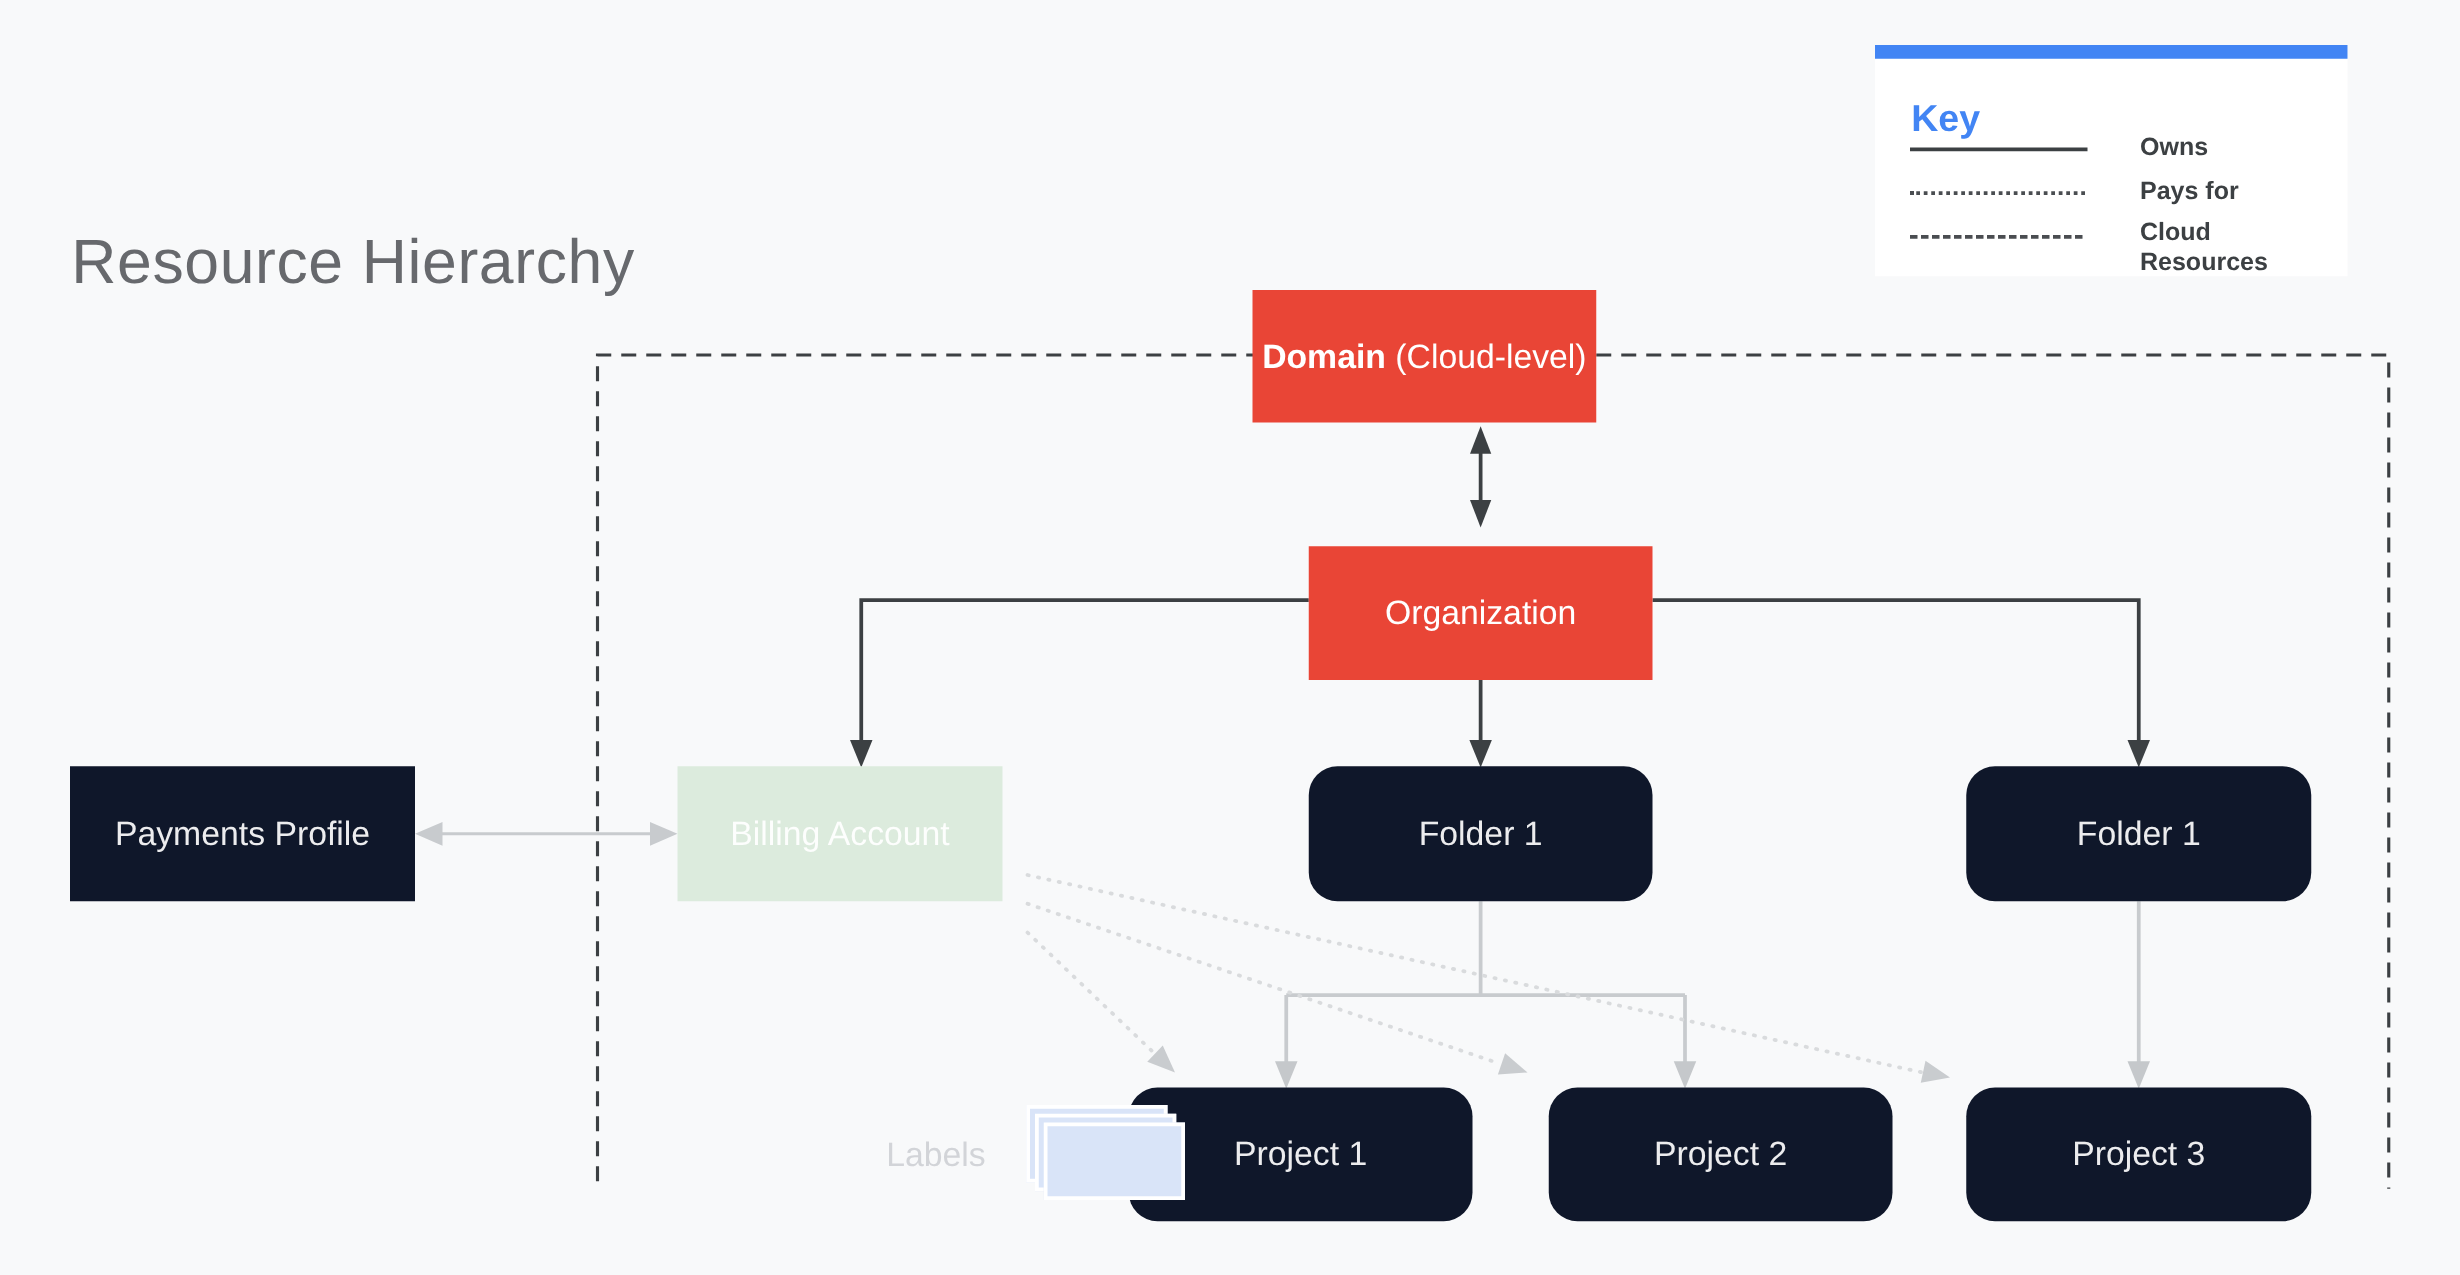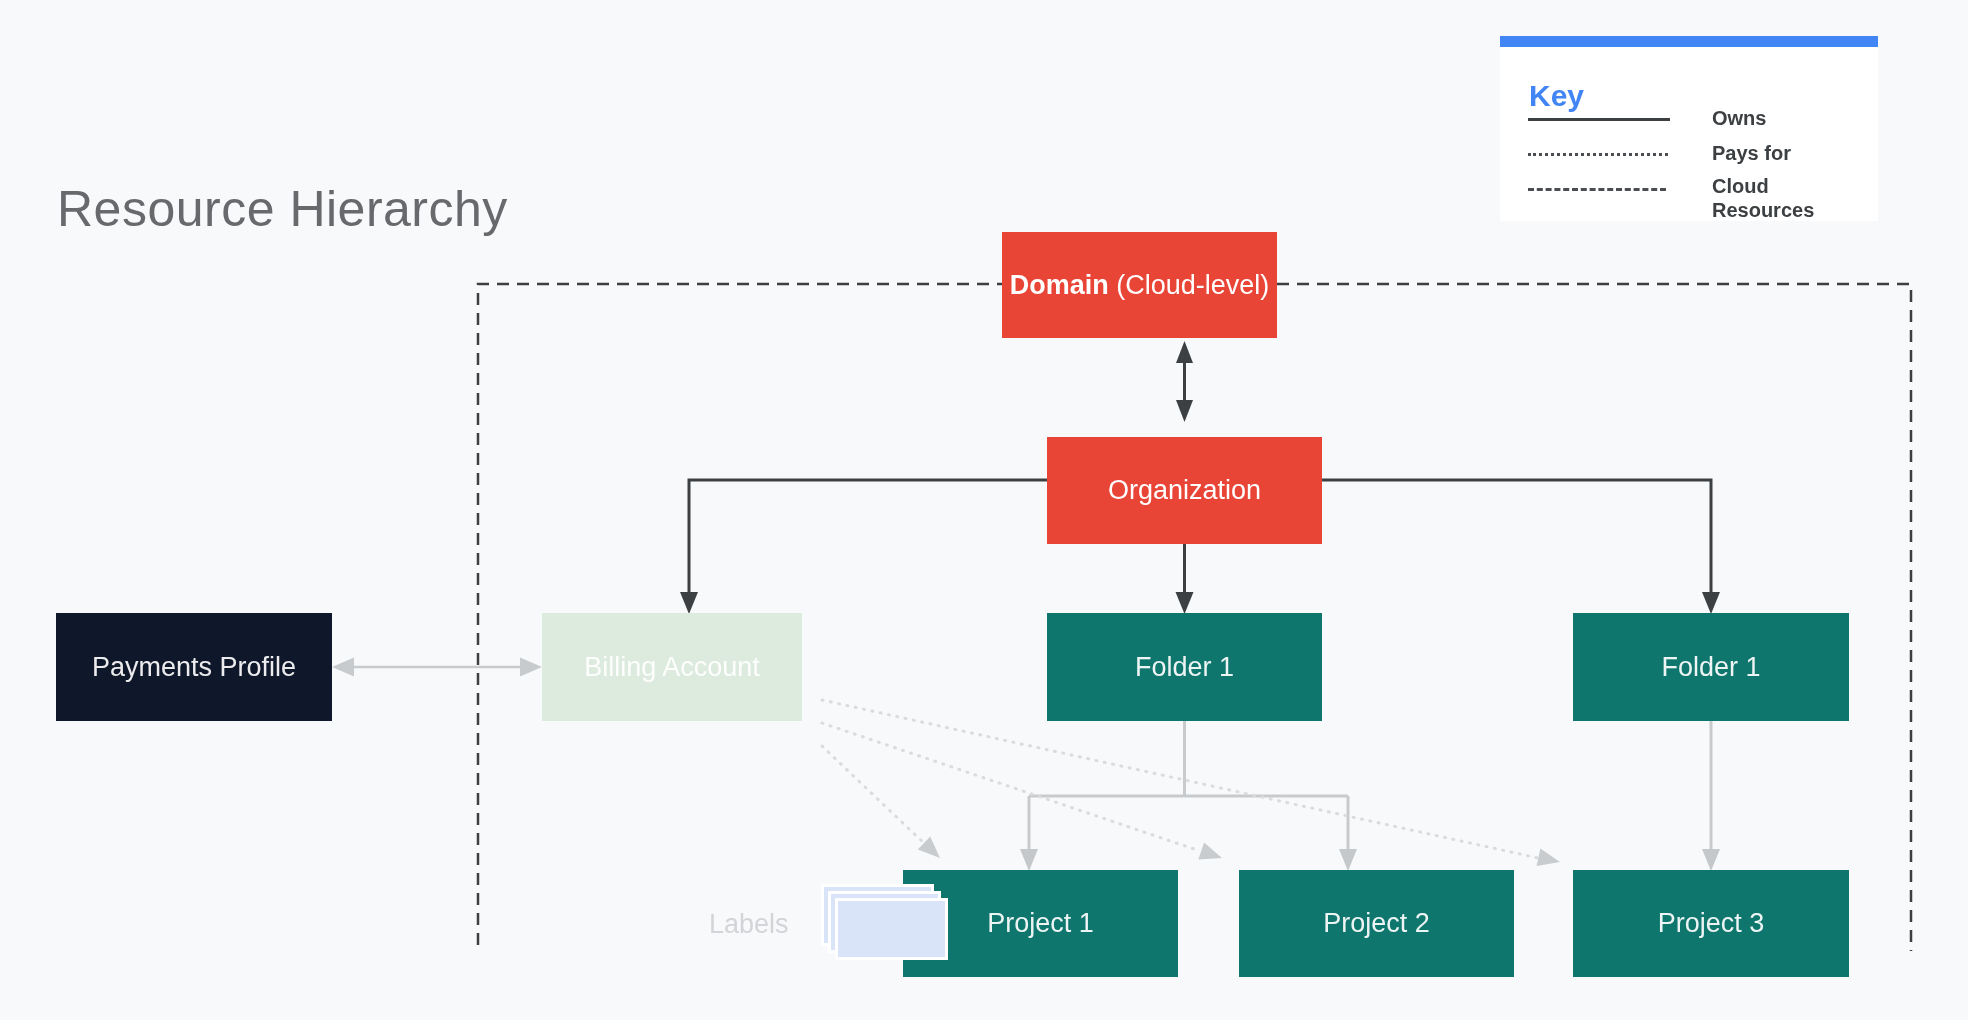--- a/index.html
+++ b/index.html
@@ -5,21 +5,21 @@
   html,body{margin:0;padding:0;background:#f8f9fa;font-family:"Liberation Sans",sans-serif;}
   .canvas{position:relative;width:1968px;height:1020px;background:#f8f9fa;overflow:hidden;}
 
   .page-title{position:absolute;left:57px;top:180px;font-size:50px;font-weight:400;color:#67696d;letter-spacing:.5px;}
 
   svg.lines{position:absolute;left:0;top:0;z-index:1;}
 
   .box{position:absolute;z-index:2;display:flex;align-items:center;justify-content:center;
        font-size:27px;color:rgba(255,255,255,.92);text-align:center;box-sizing:border-box;}
   .box.red{background:#e94536;color:#ffffff;}
-  .box.blue{background:#0f766e;}
+  .box.blue{background:#0f172a;border-radius:23px;}
   .box.green{background:#dcebdd;}
   .box.beige{background:#0f172a;}
   .box .b{font-weight:700;}
   .box .r{font-weight:400;white-space:pre;}
 
   .domain{left:1002px;top:232px;width:275px;height:106px;}
   .organization{left:1047px;top:437px;width:275px;height:107px;font-weight:400;}
   .payments{left:56px;top:613px;width:276px;height:108px;}
   .billing{left:542px;top:613px;width:260px;height:108px;}
   .folder1{left:1047px;top:613px;width:275px;height:108px;}

